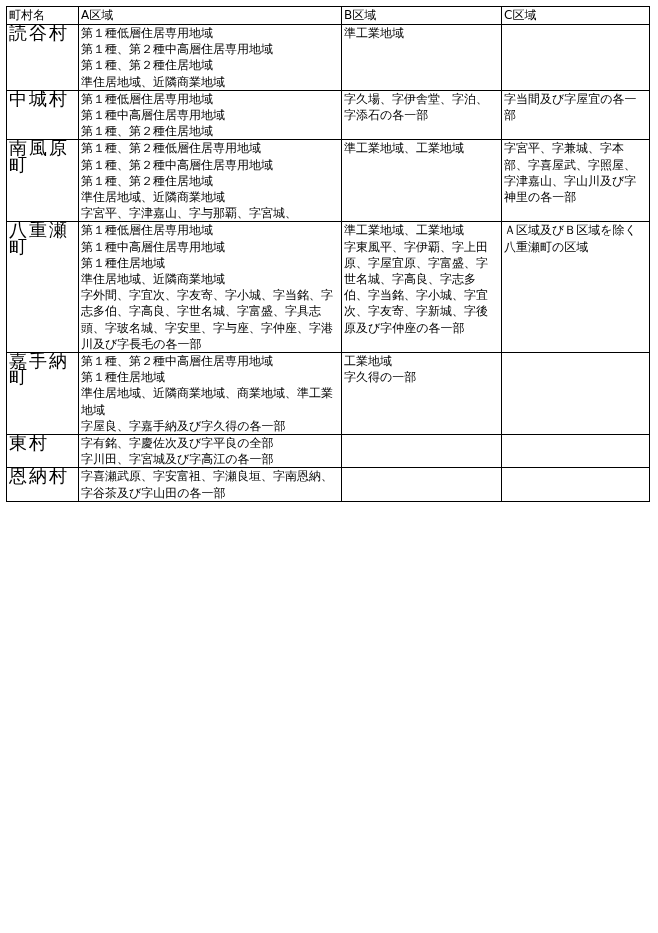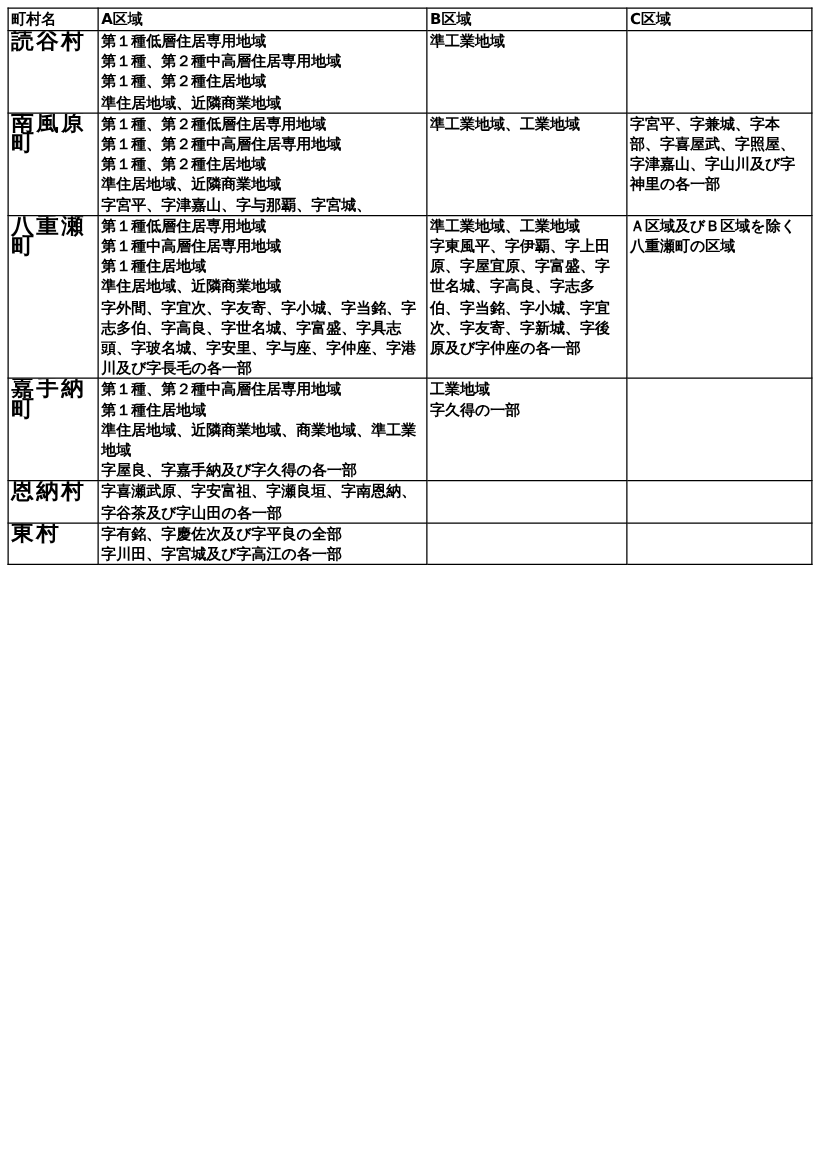--- a/index.html
+++ b/index.html
@@ -14,21 +14,21 @@
     line-height: 16.2px;
   }
   table.zones col.c0 { width: 72px; }
   table.zones col.c1 { width: 263px; }
   table.zones col.c2 { width: 160px; }
   table.zones col.c3 { width: 148px; }
   table.zones td, table.zones th {
     border: 1px solid #000;
     vertical-align: top;
     text-align: left;
-    font-weight: bold;
+    font-weight: normal;
     padding: 0 2px 0 2px;
     white-space: pre-wrap;
     word-break: break-all;
     overflow: hidden;
   }
   table.zones th { height: 17px; }
   td.town { letter-spacing: 2px; font-size: 18px; }
 </style>
 </head>
 <body>
@@ -52,20 +52,28 @@
     <tr>
       <td class="town">読谷村</td>
       <td>第１種低層住居専用地域
 第１種、第２種中高層住居専用地域
 第１種、第２種住居地域
 準住居地域、近隣商業地域</td>
       <td>準工業地域</td>
       <td></td>
     </tr>
     <tr>
+      <td class="town">中城村</td>
+      <td>第１種低層住居専用地域
+第１種中高層住居専用地域
+第１種、第２種住居地域</td>
+      <td>字久場、字伊舎堂、字泊、字添石の各一部</td>
+      <td>字当間及び字屋宜の各一部</td>
+    </tr>
+    <tr>
       <td class="town">南風原町</td>
       <td>第１種、第２種低層住居専用地域
 第１種、第２種中高層住居専用地域
 第１種、第２種住居地域
 準住居地域、近隣商業地域
 字宮平、字津嘉山、字与那覇、字宮城、</td>
       <td>準工業地域、工業地域</td>
       <td>字宮平、字兼城、字本部、字喜屋武、字照屋、字津嘉山、字山川及び字神里の各一部</td>
     </tr>
     <tr>
@@ -83,26 +91,26 @@
       <td class="town">嘉手納町</td>
       <td>第１種、第２種中高層住居専用地域
 第１種住居地域
 準住居地域、近隣商業地域、商業地域、準工業地域
 字屋良、字嘉手納及び字久得の各一部</td>
       <td>工業地域
 字久得の一部</td>
       <td></td>
     </tr>
     <tr>
-      <td class="town">恩納村</td>
-      <td>字喜瀬武原、字安富祖、字瀬良垣、字南恩納、字谷茶及び字山田の各一部</td>
+      <td class="town">東村</td>
+      <td>字有銘、字慶佐次及び字平良の全部
+字川田、字宮城及び字高江の各一部</td>
       <td></td>
       <td></td>
     </tr>
     <tr>
-      <td class="town">東村</td>
-      <td>字有銘、字慶佐次及び字平良の全部
-字川田、字宮城及び字高江の各一部</td>
+      <td class="town">恩納村</td>
+      <td>字喜瀬武原、字安富祖、字瀬良垣、字南恩納、字谷茶及び字山田の各一部</td>
       <td></td>
       <td></td>
     </tr>
   </tbody>
 </table>
 
 </body></html>

